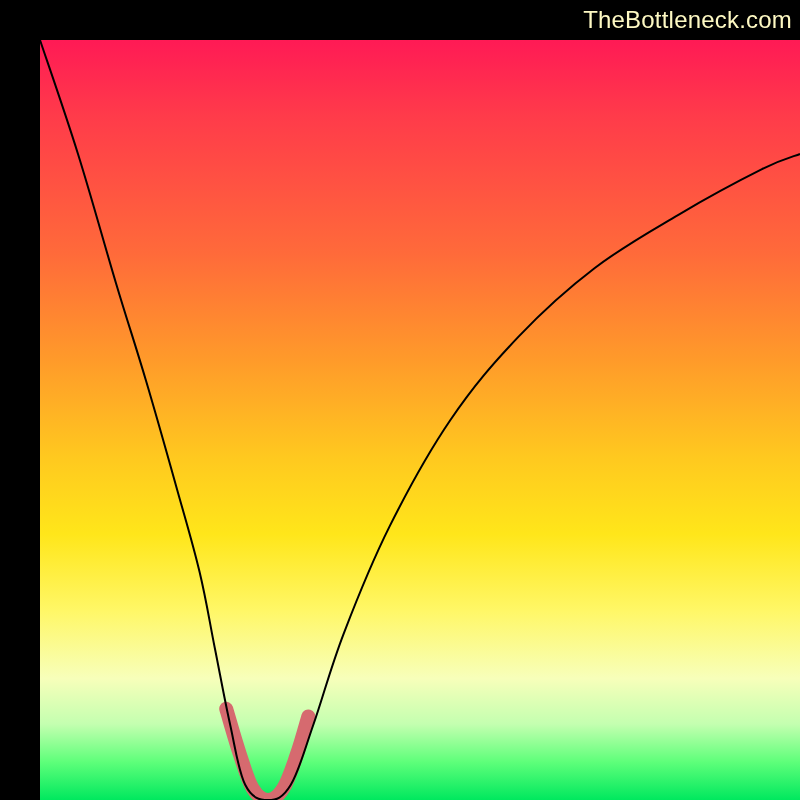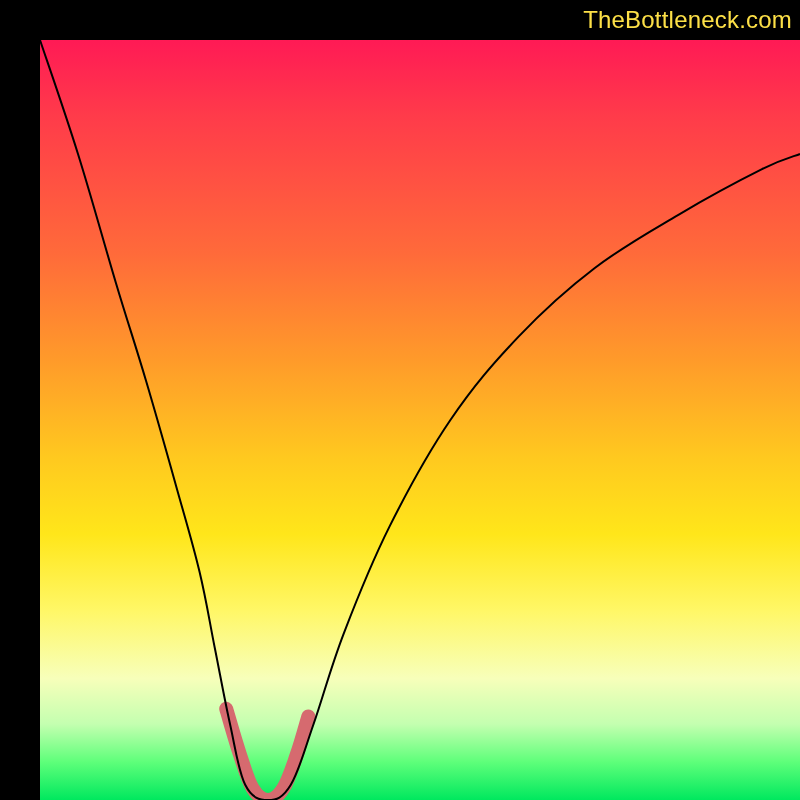--- a/index.html
+++ b/index.html
@@ -37,21 +37,21 @@
       #f7ffba 84%,
       #c4ffb0 90%,
       #5eff7a 95%,
       #00e85e 100%
     );
   }
   .watermark {
     position: absolute;
     top: 6px;
     right: 8px;
-    color: #fde047;
+    color: #fef9c3;
     font-size: 24px;
     font-weight: 500;
     letter-spacing: 0.2px;
     pointer-events: none;
   }
   svg.curves {
     position: absolute;
     left: 0;
     top: 0;
     width: 760px;

